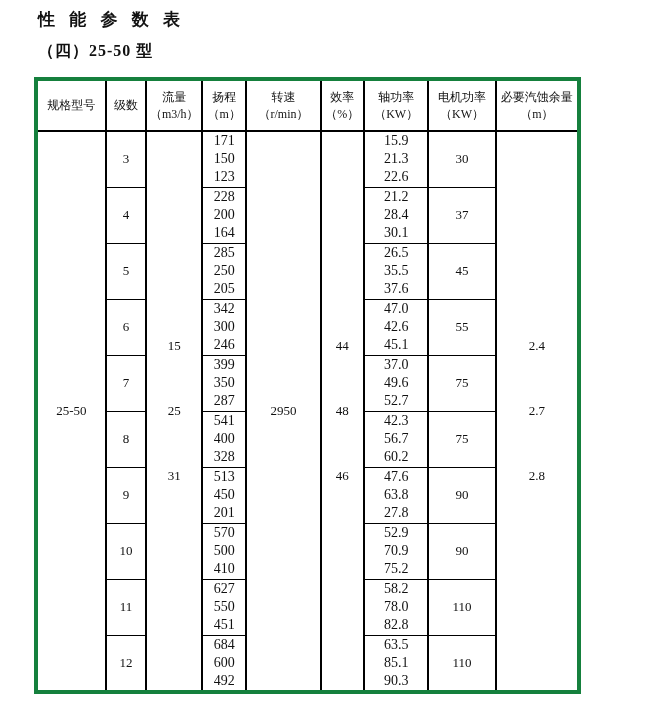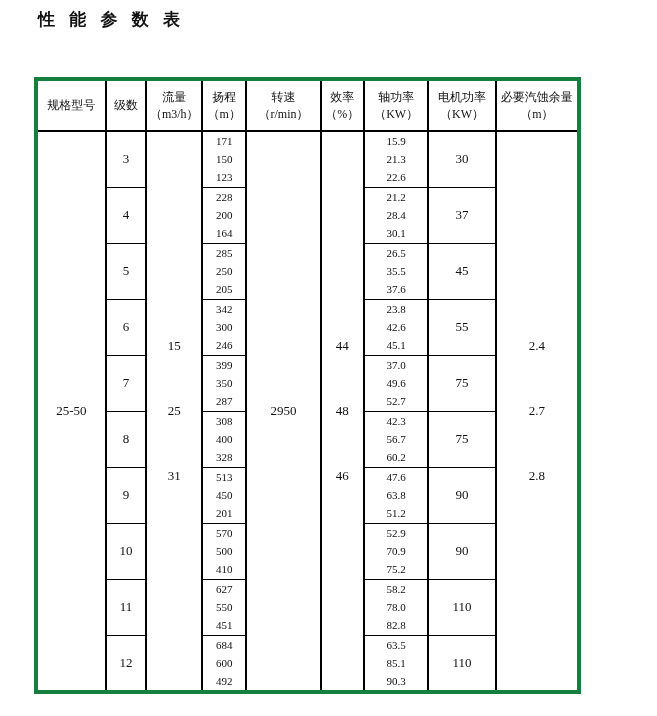--- a/index.html
+++ b/index.html
@@ -57,38 +57,39 @@
   }
   tr.header-row th {
     height: 49px;
     font-size: 12px;
     line-height: 17px;
     border-bottom-width: 2px;
   }
   tr.body-row { height: 56px; }
   td.num { font-size: 13px; }
   td.lines div {
-    font-size: 11px;
+    font-size: 14px;
     line-height: 18px;
   }
   .stack {
     display: flex;
     flex-direction: column;
     align-items: center;
     gap: 48px;
     font-size: 13px;
     line-height: 17px;
   }
 </style>
 </head>
 <body>
 
 <div class="page">
 
   <div class="title">性 能 参 数 表</div>
+  <div class="subtitle">（四）25-50 型</div>
 
   <table class="params">
     <colgroup>
       <col style="width:80px">
         <col style="width:46px">
         <col style="width:57px">
       <col style="width:46px">
         <col style="width:79px">
         <col style="width:45px">
       <col style="width:68px">
@@ -203,21 +204,21 @@
     </tr>
 
     <tr class="body-row">
       <td class="num">6</td>
       <td class="lines">
             <div>342</div>
             <div>300</div>
             <div>246</div>
           </td>
       <td class="lines">
-            <div>23.8</div>
+            <div>47.0</div>
             <div>42.6</div>
             <div>45.1</div>
           </td>
       <td class="num">55</td>
     </tr>
 
     <tr class="body-row">
       <td class="num">7</td>
       <td class="lines">
             <div>399</div>
@@ -228,21 +229,21 @@
             <div>37.0</div>
             <div>49.6</div>
             <div>52.7</div>
           </td>
       <td class="num">75</td>
     </tr>
 
     <tr class="body-row">
       <td class="num">8</td>
       <td class="lines">
-            <div>308</div>
+            <div>541</div>
             <div>400</div>
             <div>328</div>
           </td>
       <td class="lines">
             <div>42.3</div>
             <div>56.7</div>
             <div>60.2</div>
           </td>
       <td class="num">75</td>
     </tr>
@@ -250,21 +251,21 @@
     <tr class="body-row">
       <td class="num">9</td>
       <td class="lines">
             <div>513</div>
             <div>450</div>
             <div>201</div>
           </td>
       <td class="lines">
             <div>47.6</div>
             <div>63.8</div>
-            <div>51.2</div>
+            <div>27.8</div>
           </td>
       <td class="num">90</td>
     </tr>
 
     <tr class="body-row">
       <td class="num">10</td>
       <td class="lines">
             <div>570</div>
             <div>500</div>
             <div>410</div>

